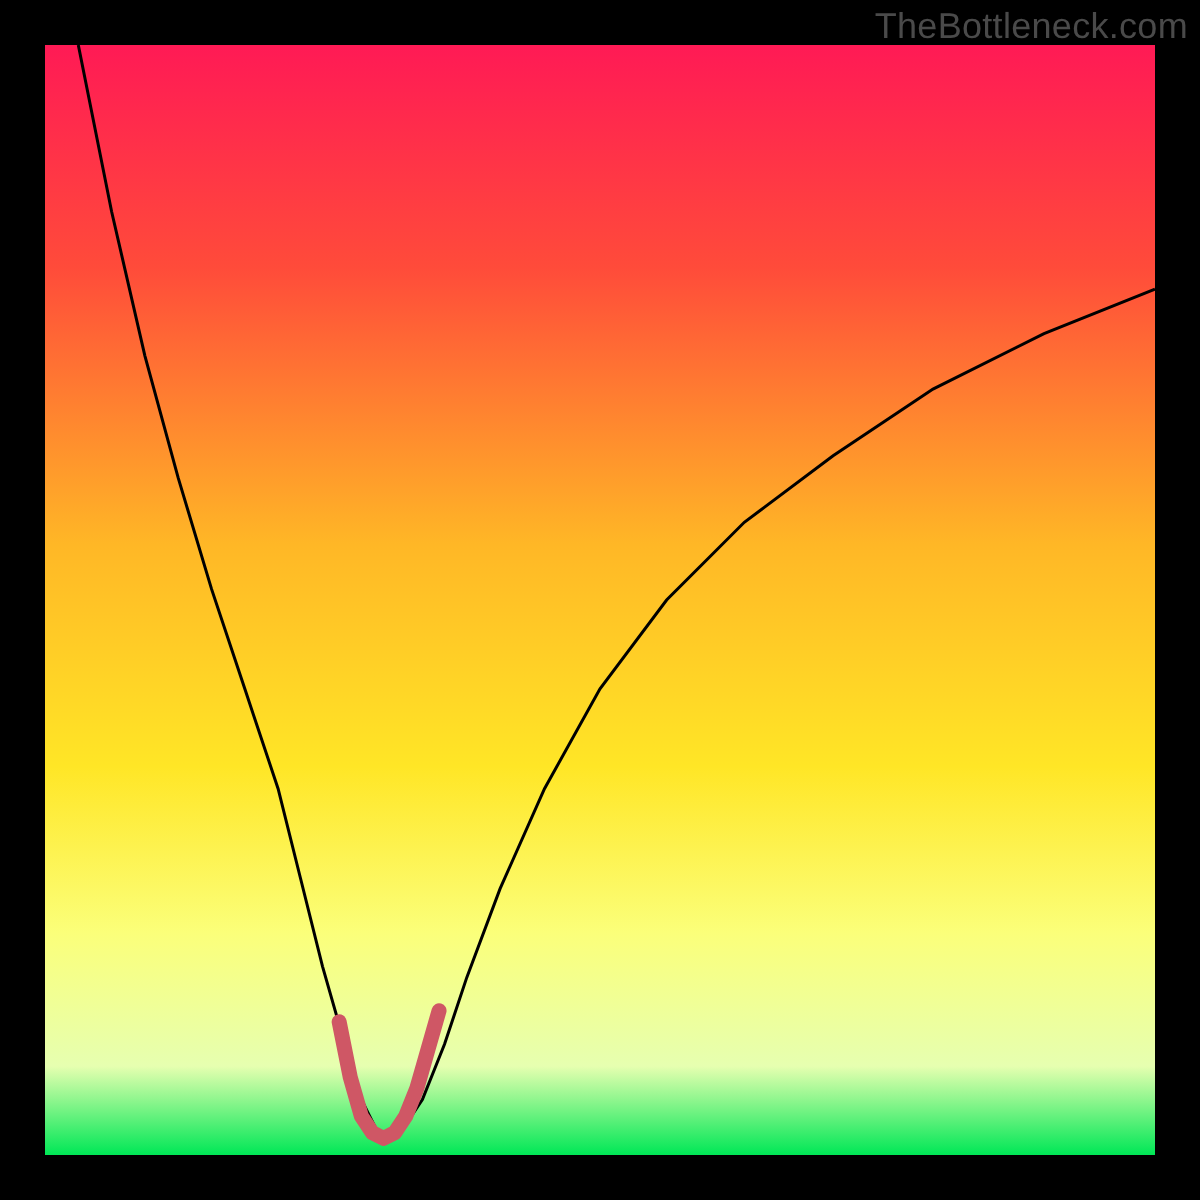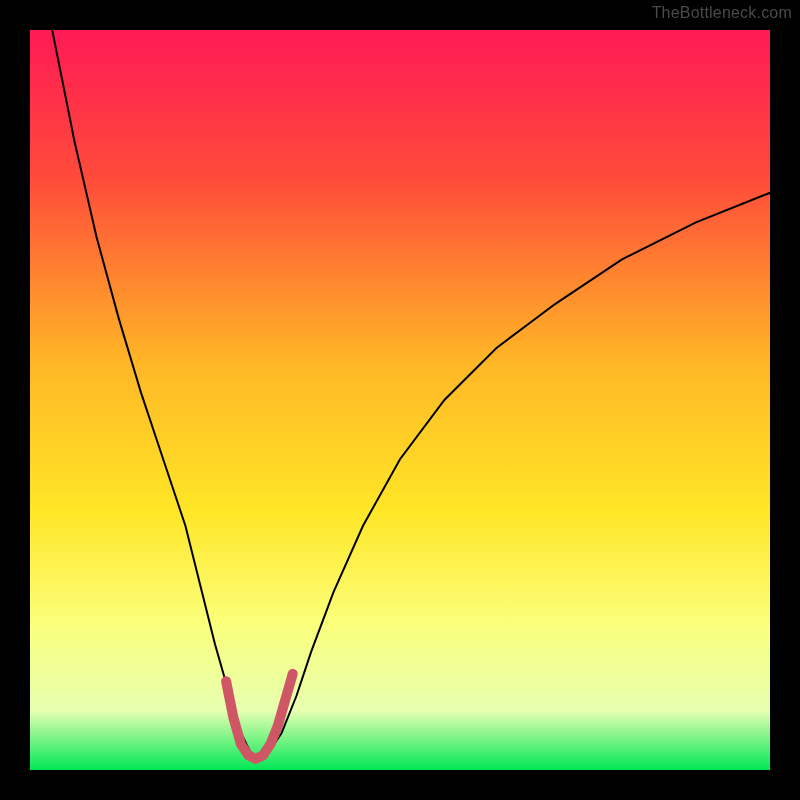--- a/index.html
+++ b/index.html
@@ -16,21 +16,21 @@
     top: 0; left: 0;
     width: 800px;
     height: 800px;
     background: #000;
   }
   .watermark {
     position: absolute;
     top: 4px;
     right: 8px;
     color: #4a4a4a;
-    font-size: 16px;
+    font-size: 24px;
     font-weight: 500;
     letter-spacing: 0.2px;
     z-index: 10;
   }
   svg.plot {
     position: absolute;
     top: 30px;
     left: 30px;
     width: 740px;
     height: 740px;

